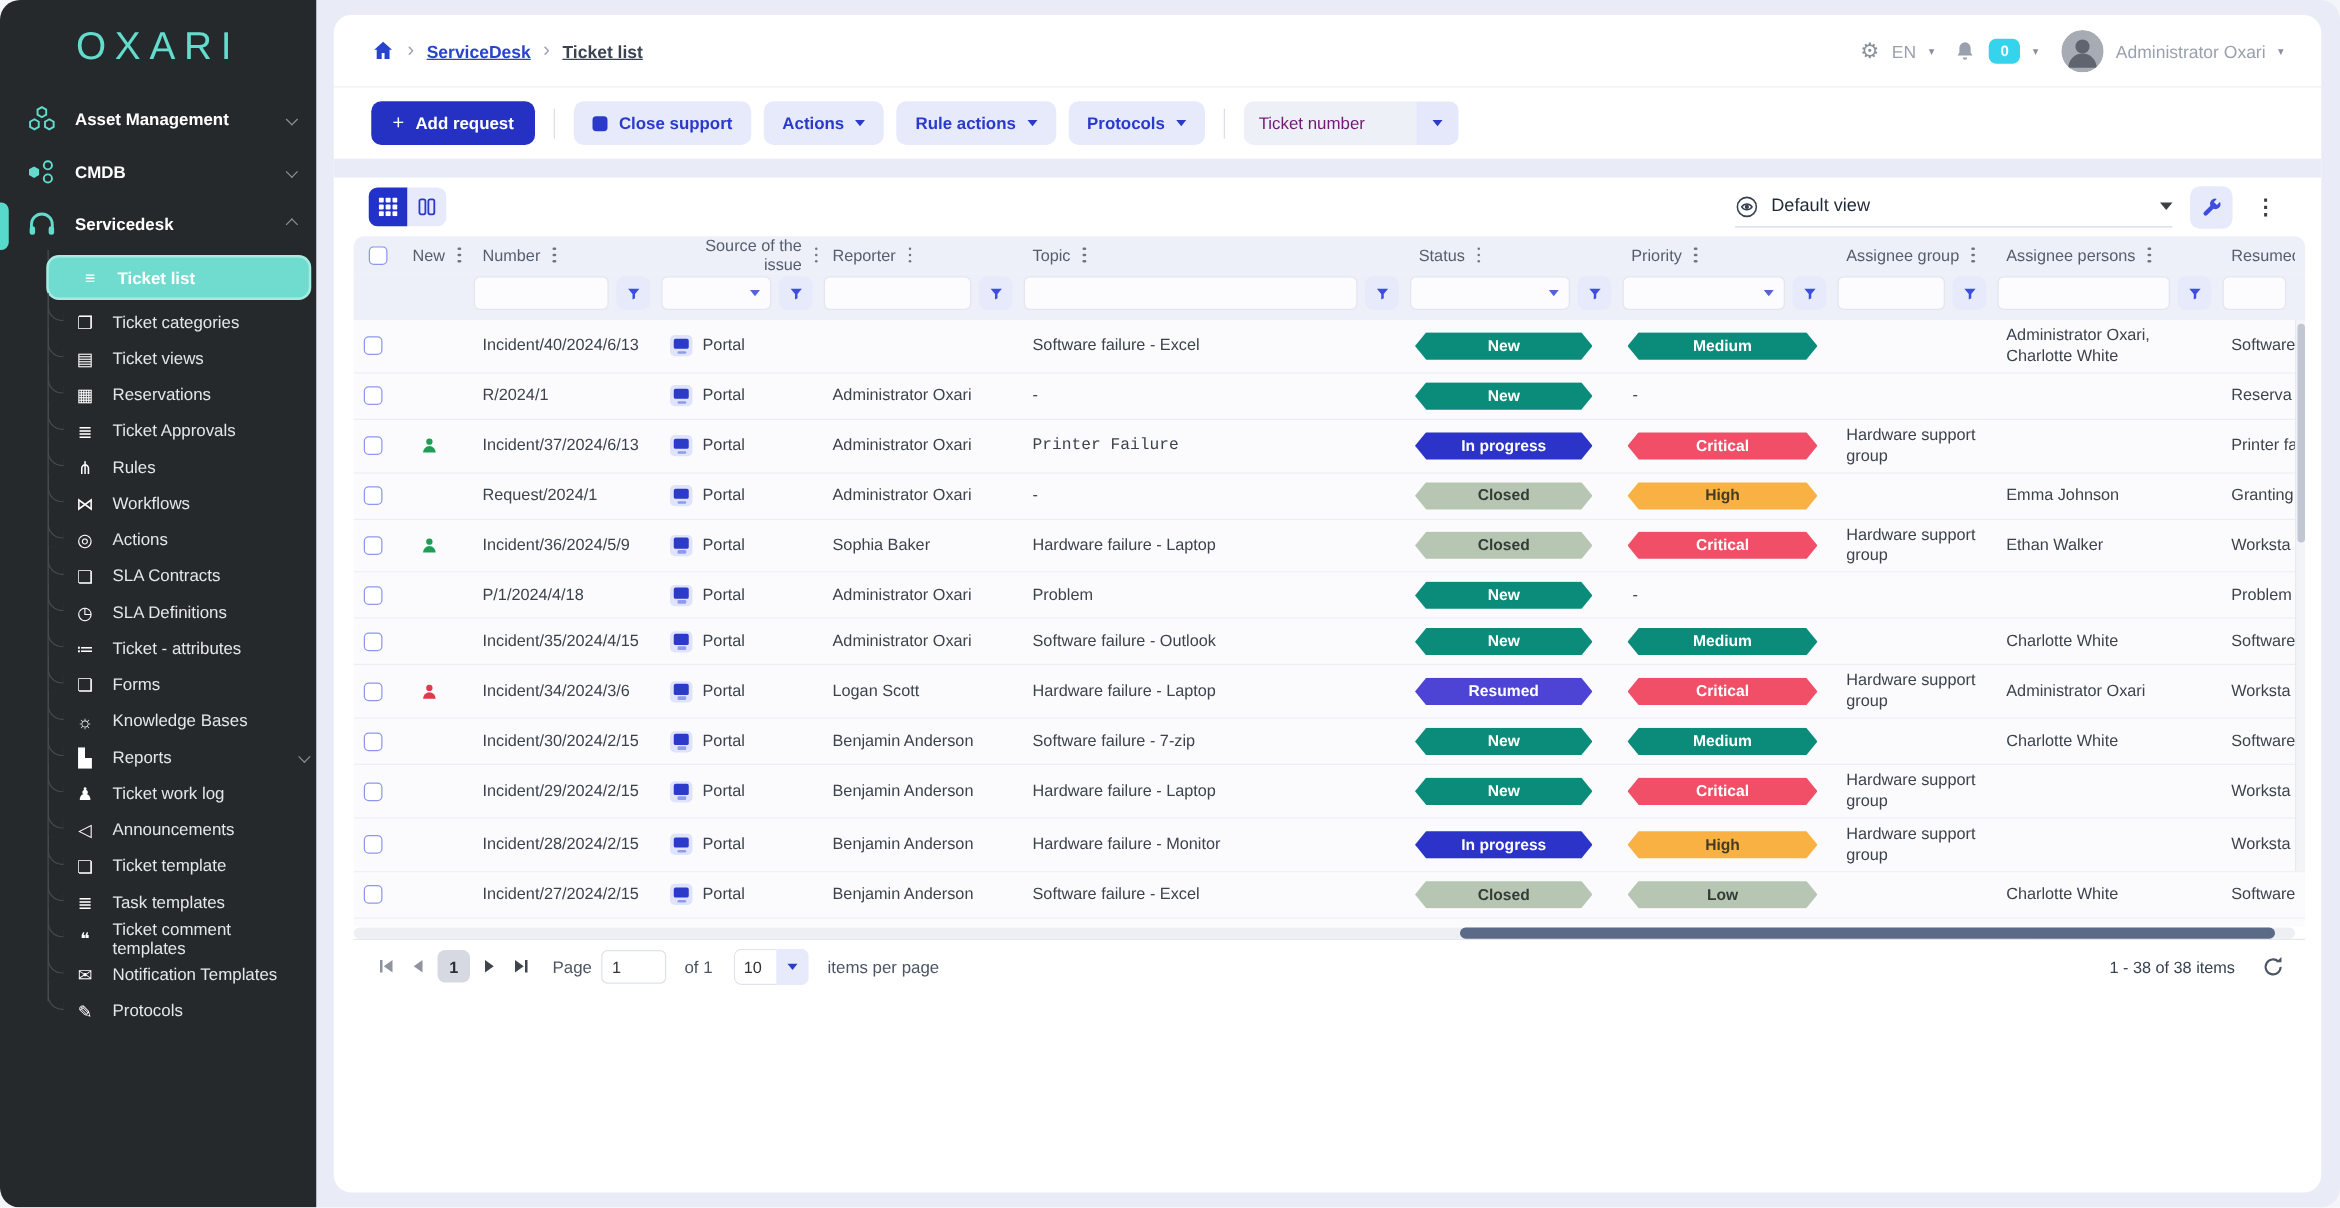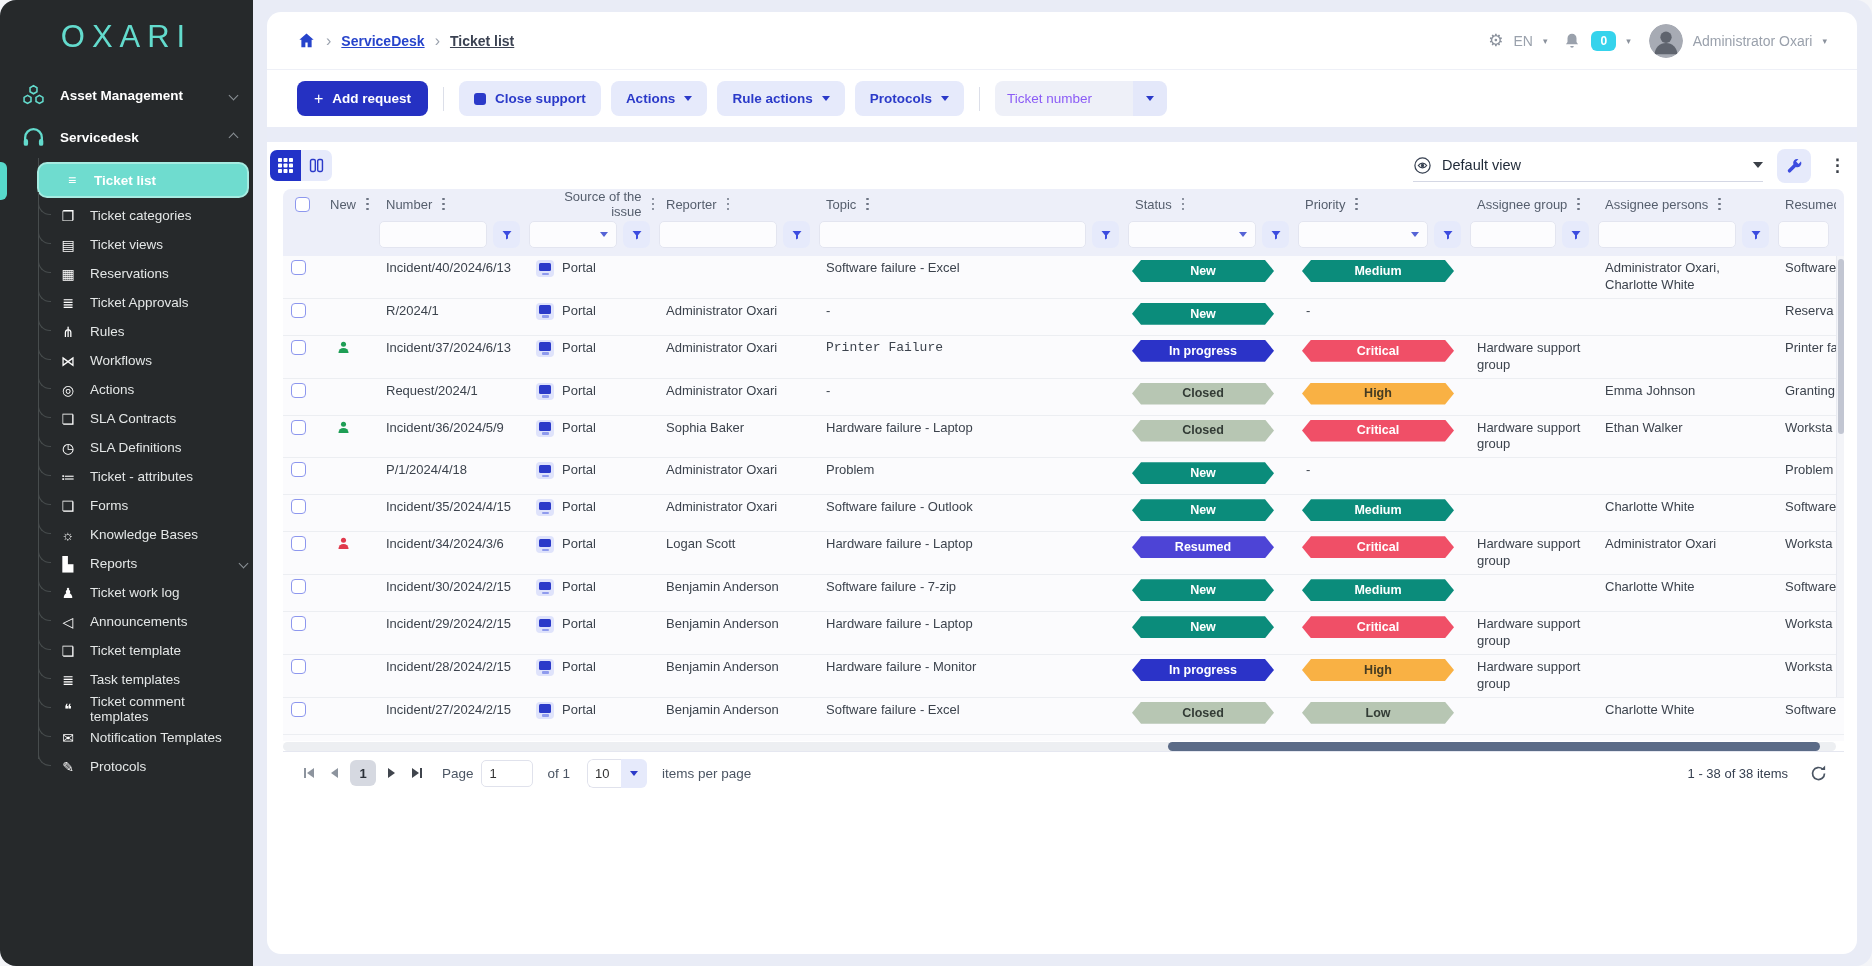--- a/index.html
+++ b/index.html
@@ -39,26 +39,26 @@
   .uname { font-size:14px; color:#9AA1AC; cursor:pointer; }
 
   .tb-row { height:57px; display:flex; align-items:center; gap:10px; padding:0 30px; }
   .btn-primary { display:flex; align-items:center; gap:9px; height:35px; padding:0 17px; background:#2531C2; color:#fff; border:none; border-radius:8px; font-size:13.5px; font-weight:600; font-family:inherit; cursor:pointer; }
   .btn-primary .plus { font-size:16px; font-weight:400; }
   .vdiv { width:1px; height:24px; background:#dcdfe9; margin:0 5px; }
   .btn-soft { display:flex; align-items:center; gap:9px; height:35px; padding:0 15px; background:#E6EAFB; color:#2B3AC9; border:none; border-radius:8px; font-size:13.5px; font-weight:600; font-family:inherit; cursor:pointer; }
   .sqico { width:12px; height:12px; background:#2B3AC9; border-radius:3px; }
   .caret { width:0; height:0; border-left:4.5px solid transparent; border-right:4.5px solid transparent; border-top:5.5px solid #2B3AC9; }
   .tn-combo { display:flex; height:35px; border-radius:8px; overflow:hidden; cursor:pointer; }
-  .tn-text { width:138px; background:#EEF0F8; color:#8b5cf6; font-size:13.5px; display:flex; align-items:center; padding:0 12px; }
+  .tn-text { width:138px; background:#EEF0F8; color:#701a75; font-size:13.5px; display:flex; align-items:center; padding:0 12px; }
   .tn-btn { width:34px; background:#E4E8FA; display:flex; align-items:center; justify-content:center; }
 
   .band { height:15px; background:#E9ECF7; }
 
-  .gb-row { height:47px; display:flex; align-items:center; padding:0 3px; }
+  .gb-row { height:47px; display:flex; align-items:center; padding:0 28px; }
   .seg { display:flex; }
   .seg-btn { width:31px; height:31px; display:flex; align-items:center; justify-content:center; cursor:pointer; }
   .seg-btn.on { background:#2232C8; border-radius:7px 0 0 7px; }
   .seg-btn.off { background:#E6EAFB; border-radius:0 7px 7px 0; }
   .gb-right { margin-left:auto; display:flex; align-items:center; gap:14px; padding-right:4px; }
   .view-select { width:350px; height:33px; display:flex; align-items:center; gap:10px; border-bottom:1px solid #d4d7e4; font-size:14.5px; color:#1f2937; cursor:pointer; }
   .view-select .vcaret { margin-left:auto; width:0; height:0; border-left:5px solid transparent; border-right:5px solid transparent; border-top:6px solid #3a3f47; }
   .wrench-btn { width:34px; height:34px; background:#E6EAFB; border-radius:8px; display:flex; align-items:center; justify-content:center; cursor:pointer; }
   .kebab { font-size:17px; color:#3a3f47; font-weight:700; cursor:pointer; padding:0 4px; }
 
@@ -69,21 +69,21 @@
   .dots { display:flex; flex-direction:column; gap:2.5px; cursor:pointer; padding:3px; }
   .dots i { width:2.5px; height:2.5px; border-radius:50%; background:#6d7483; }
   .tfilters { display:flex; background:#EDEFF9; padding:2px 0 8px 0; align-items:center; }
   .tf { display:flex; align-items:center; gap:6px; padding:0 7px 0 2px; flex:none; overflow:hidden; }
   .finput { flex:1; min-width:0; height:27px; border:1px solid #e3e5f0; border-radius:5px; background:#fcfcfe; font-family:inherit; font-size:12px; padding:0 6px; outline:none; }
   .fsel { flex:1; min-width:0; height:27px; border:1px solid #e3e5f0; border-radius:5px; background:#fcfcfe; display:flex; align-items:center; justify-content:flex-end; padding:0 8px; cursor:pointer; }
   .fsel .scaret { width:0; height:0; border-left:4px solid transparent; border-right:4px solid transparent; border-top:5px solid #5563d6; }
   .fbtn { width:27px; height:27px; flex:none; background:#E6EAFB; border:none; border-radius:7px; display:flex; align-items:center; justify-content:center; cursor:pointer; }
 
   .tbody { }
-  .tr { display:flex; align-items:flex-start; min-height:37px; border-bottom:1px solid #ECEEF2; background:#fbfbfd; }
+  .tr { display:flex; align-items:center; min-height:37px; border-bottom:1px solid #ECEEF2; background:#fbfbfd; }
   .td { flex:none; padding:4px 8px 4px 9px; font-size:13px; color:#3C434D; overflow:hidden; display:flex; align-items:center; line-height:1.3; }
   .cb { width:15px; height:15px; border:1.6px solid #8D97EE; border-radius:4px; background:#fff; cursor:pointer; flex:none; }
   .mon { position:relative; width:18px; height:17px; background:#DFE3FB; border-radius:4px; margin-right:8px; flex:none; }
   .mon .scr { position:absolute; left:3px; top:2.5px; width:12px; height:8.5px; background:#2B3AC9; border-radius:1.5px; }
   .mon .std { position:absolute; left:5.5px; top:12.5px; width:7px; height:2.5px; background:#8f9bed; border-radius:1px; }
   .badge { height:22px; display:flex; align-items:center; justify-content:center; font-size:12.5px; font-weight:700; clip-path:polygon(9px 0, calc(100% - 9px) 0, 100% 50%, calc(100% - 9px) 100%, 9px 100%, 0 50%); flex:none; }
   .badge.st { width:142px; margin-left:6px; }
   .badge.pr { width:152px; margin-left:6px; }
   .dash { padding-left:10px; }
   .wrapcell { white-space:normal; }
@@ -124,20 +124,31 @@
         <svg width="25" height="25" viewBox="0 0 26 26" fill="none" stroke="#63DBCD" stroke-width="1.6">
             <path d="M13 2.8l3.6 2.1v4.2L13 11.2 9.4 9.1V4.9z"></path>
             <path d="M6.8 12.9l3.6 2.1v4.2l-3.6 2.1-3.6-2.1V15z"></path>
             <path d="M19.2 12.9l3.6 2.1v4.2l-3.6 2.1-3.6-2.1V15z"></path>
           </svg>
       </span>
       <span>Asset Management</span>
       <span class="chev"></span>
     </div>
 
+    <div class="sd-group">
+      <span class="gico">
+        <svg width="25" height="25" viewBox="0 0 26 26">
+            <path d="M6.5 8.5l4.2 2.4v4.8l-4.2 2.4-4.2-2.4v-4.8z" fill="#63DBCD"></path>
+            <circle cx="18" cy="7.5" r="3.4" stroke="#63DBCD" stroke-width="1.6" fill="none"></circle>
+            <circle cx="18" cy="18.5" r="3.4" stroke="#63DBCD" stroke-width="1.6" fill="none"></circle>
+          </svg>
+      </span>
+      <span>CMDB</span>
+      <span class="chev"></span>
+    </div>
 
     <div class="sd-group">
       <span class="gico">
         <svg width="25" height="25" viewBox="0 0 24 24" fill="none">
             <path d="M4 16v-4a8 8 0 0 1 16 0v4" stroke="#63DBCD" stroke-width="2.2"></path>
             <rect x="2.6" y="13.5" width="4.2" height="6.5" rx="1.8" fill="#63DBCD"></rect>
             <rect x="17.2" y="13.5" width="4.2" height="6.5" rx="1.8" fill="#63DBCD"></rect>
           </svg>
       </span>
       <span>Servicedesk</span>

